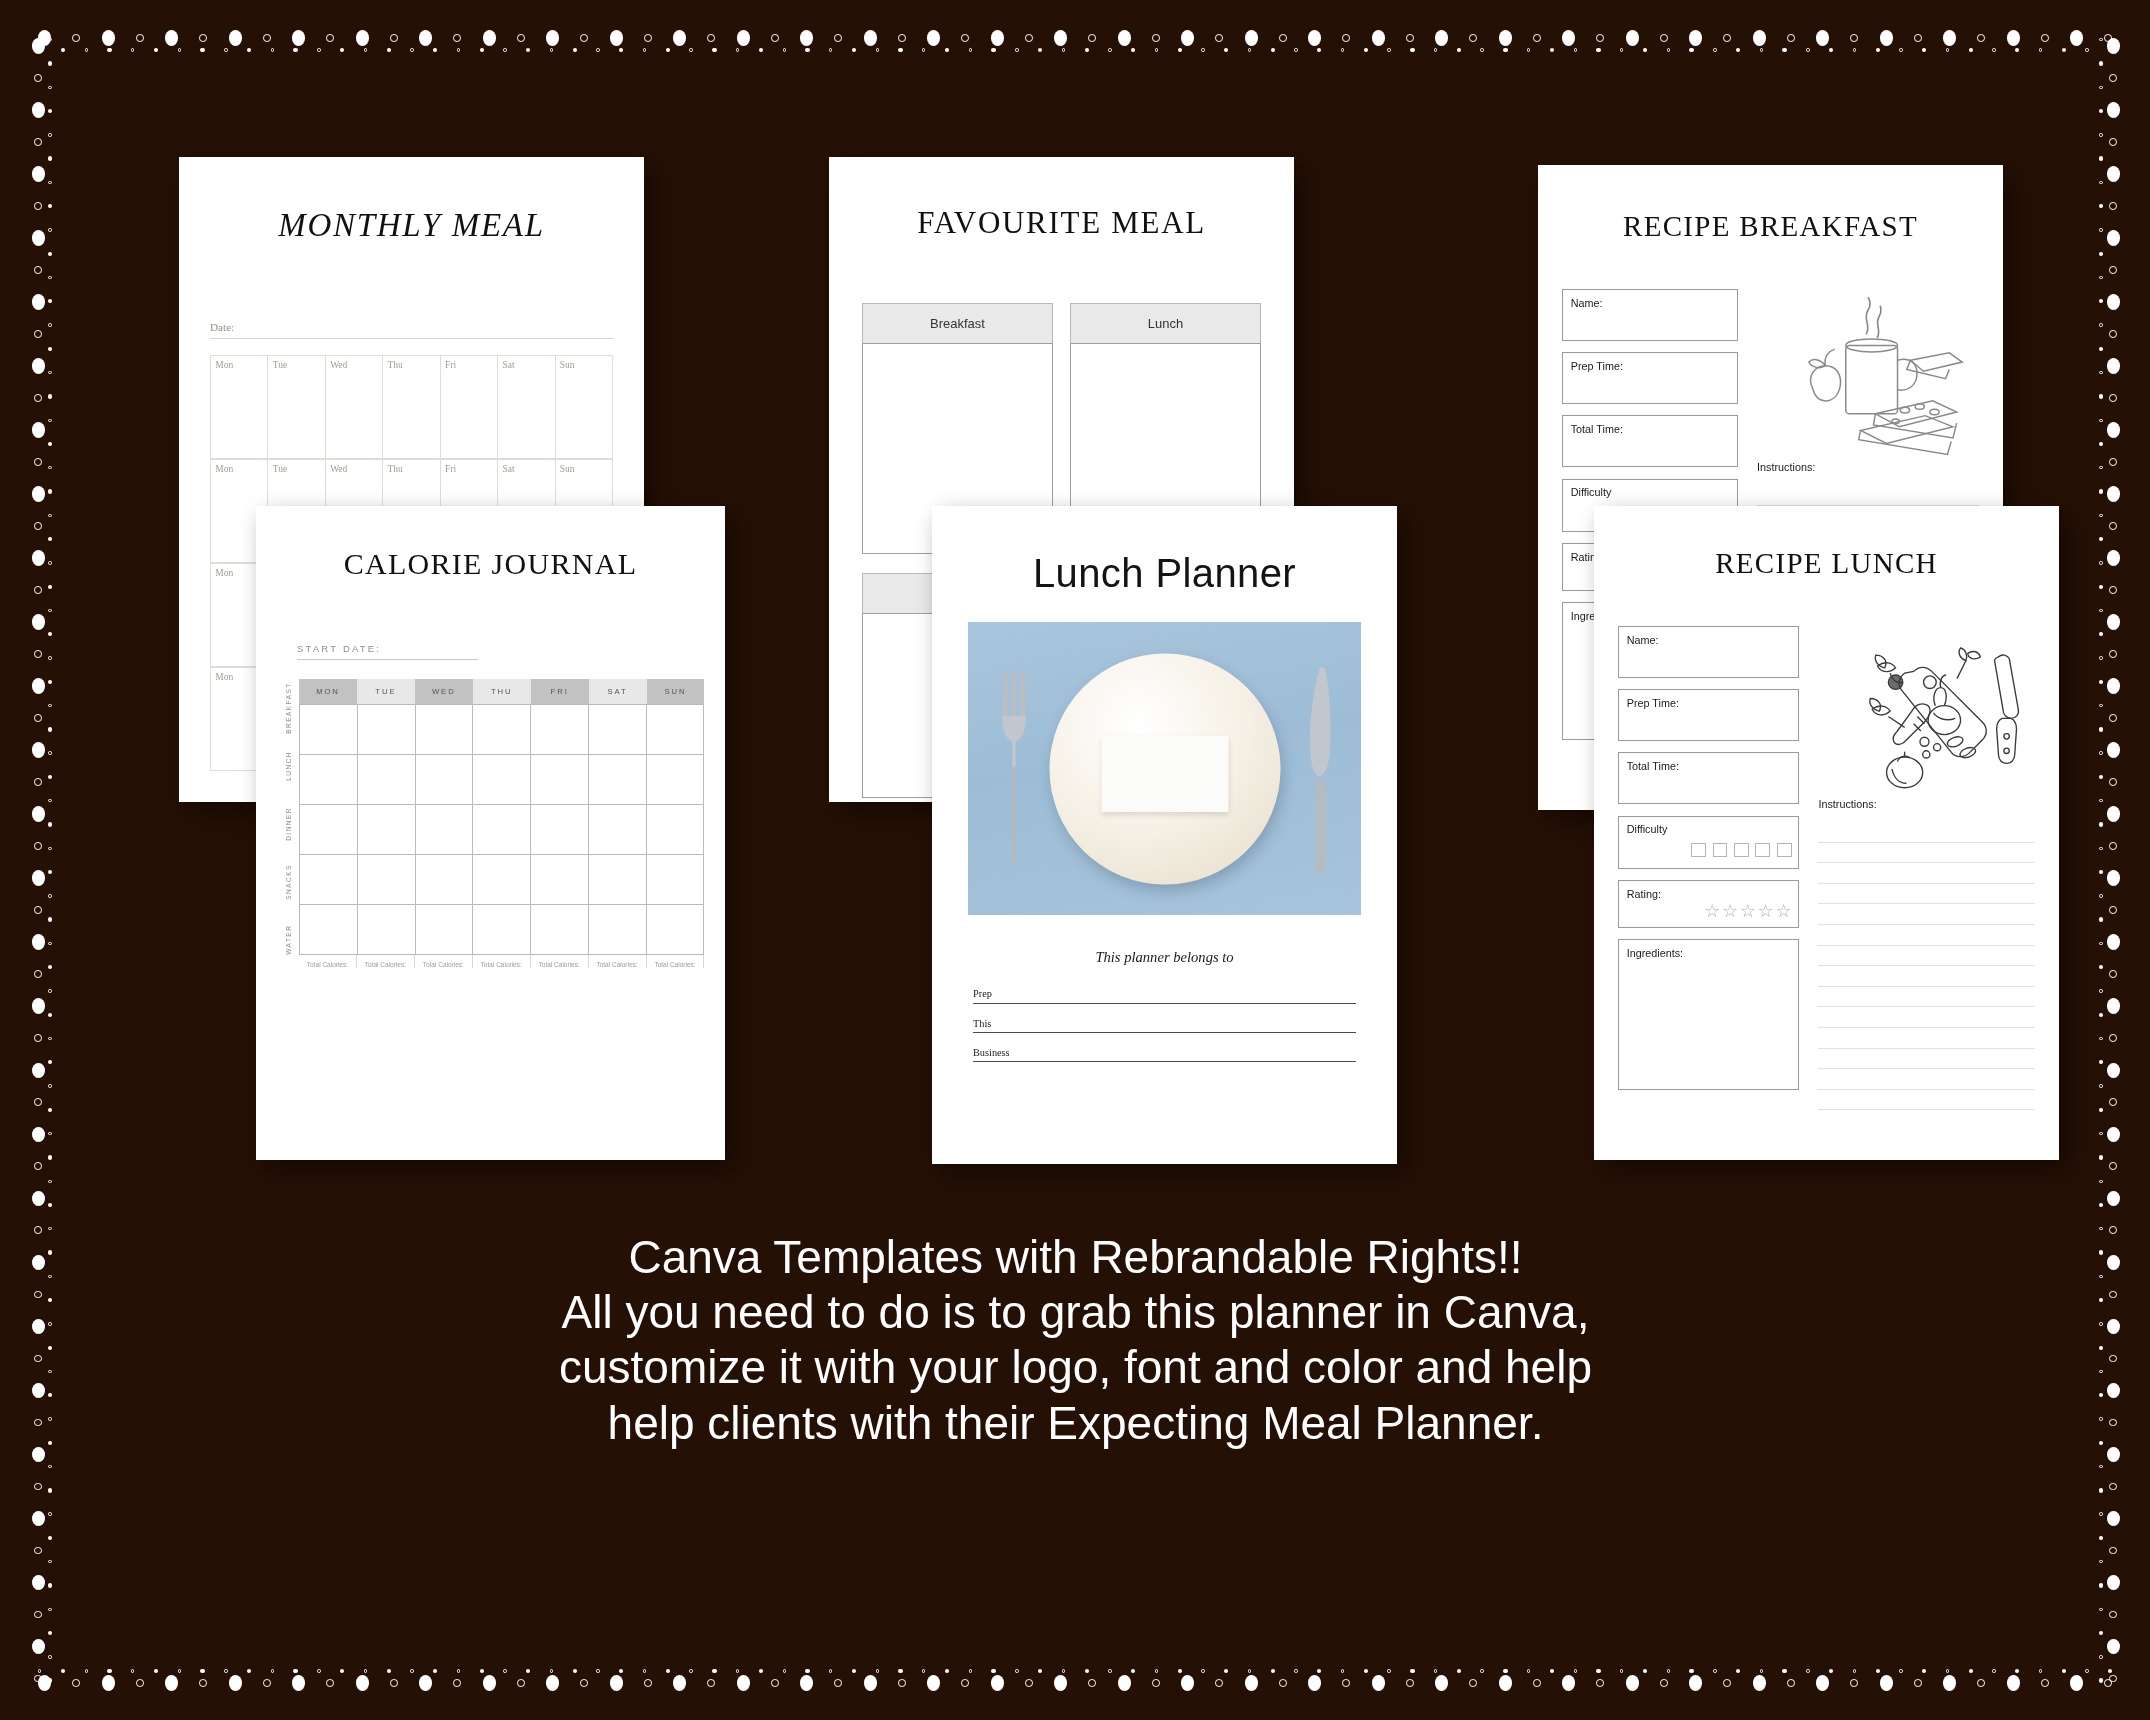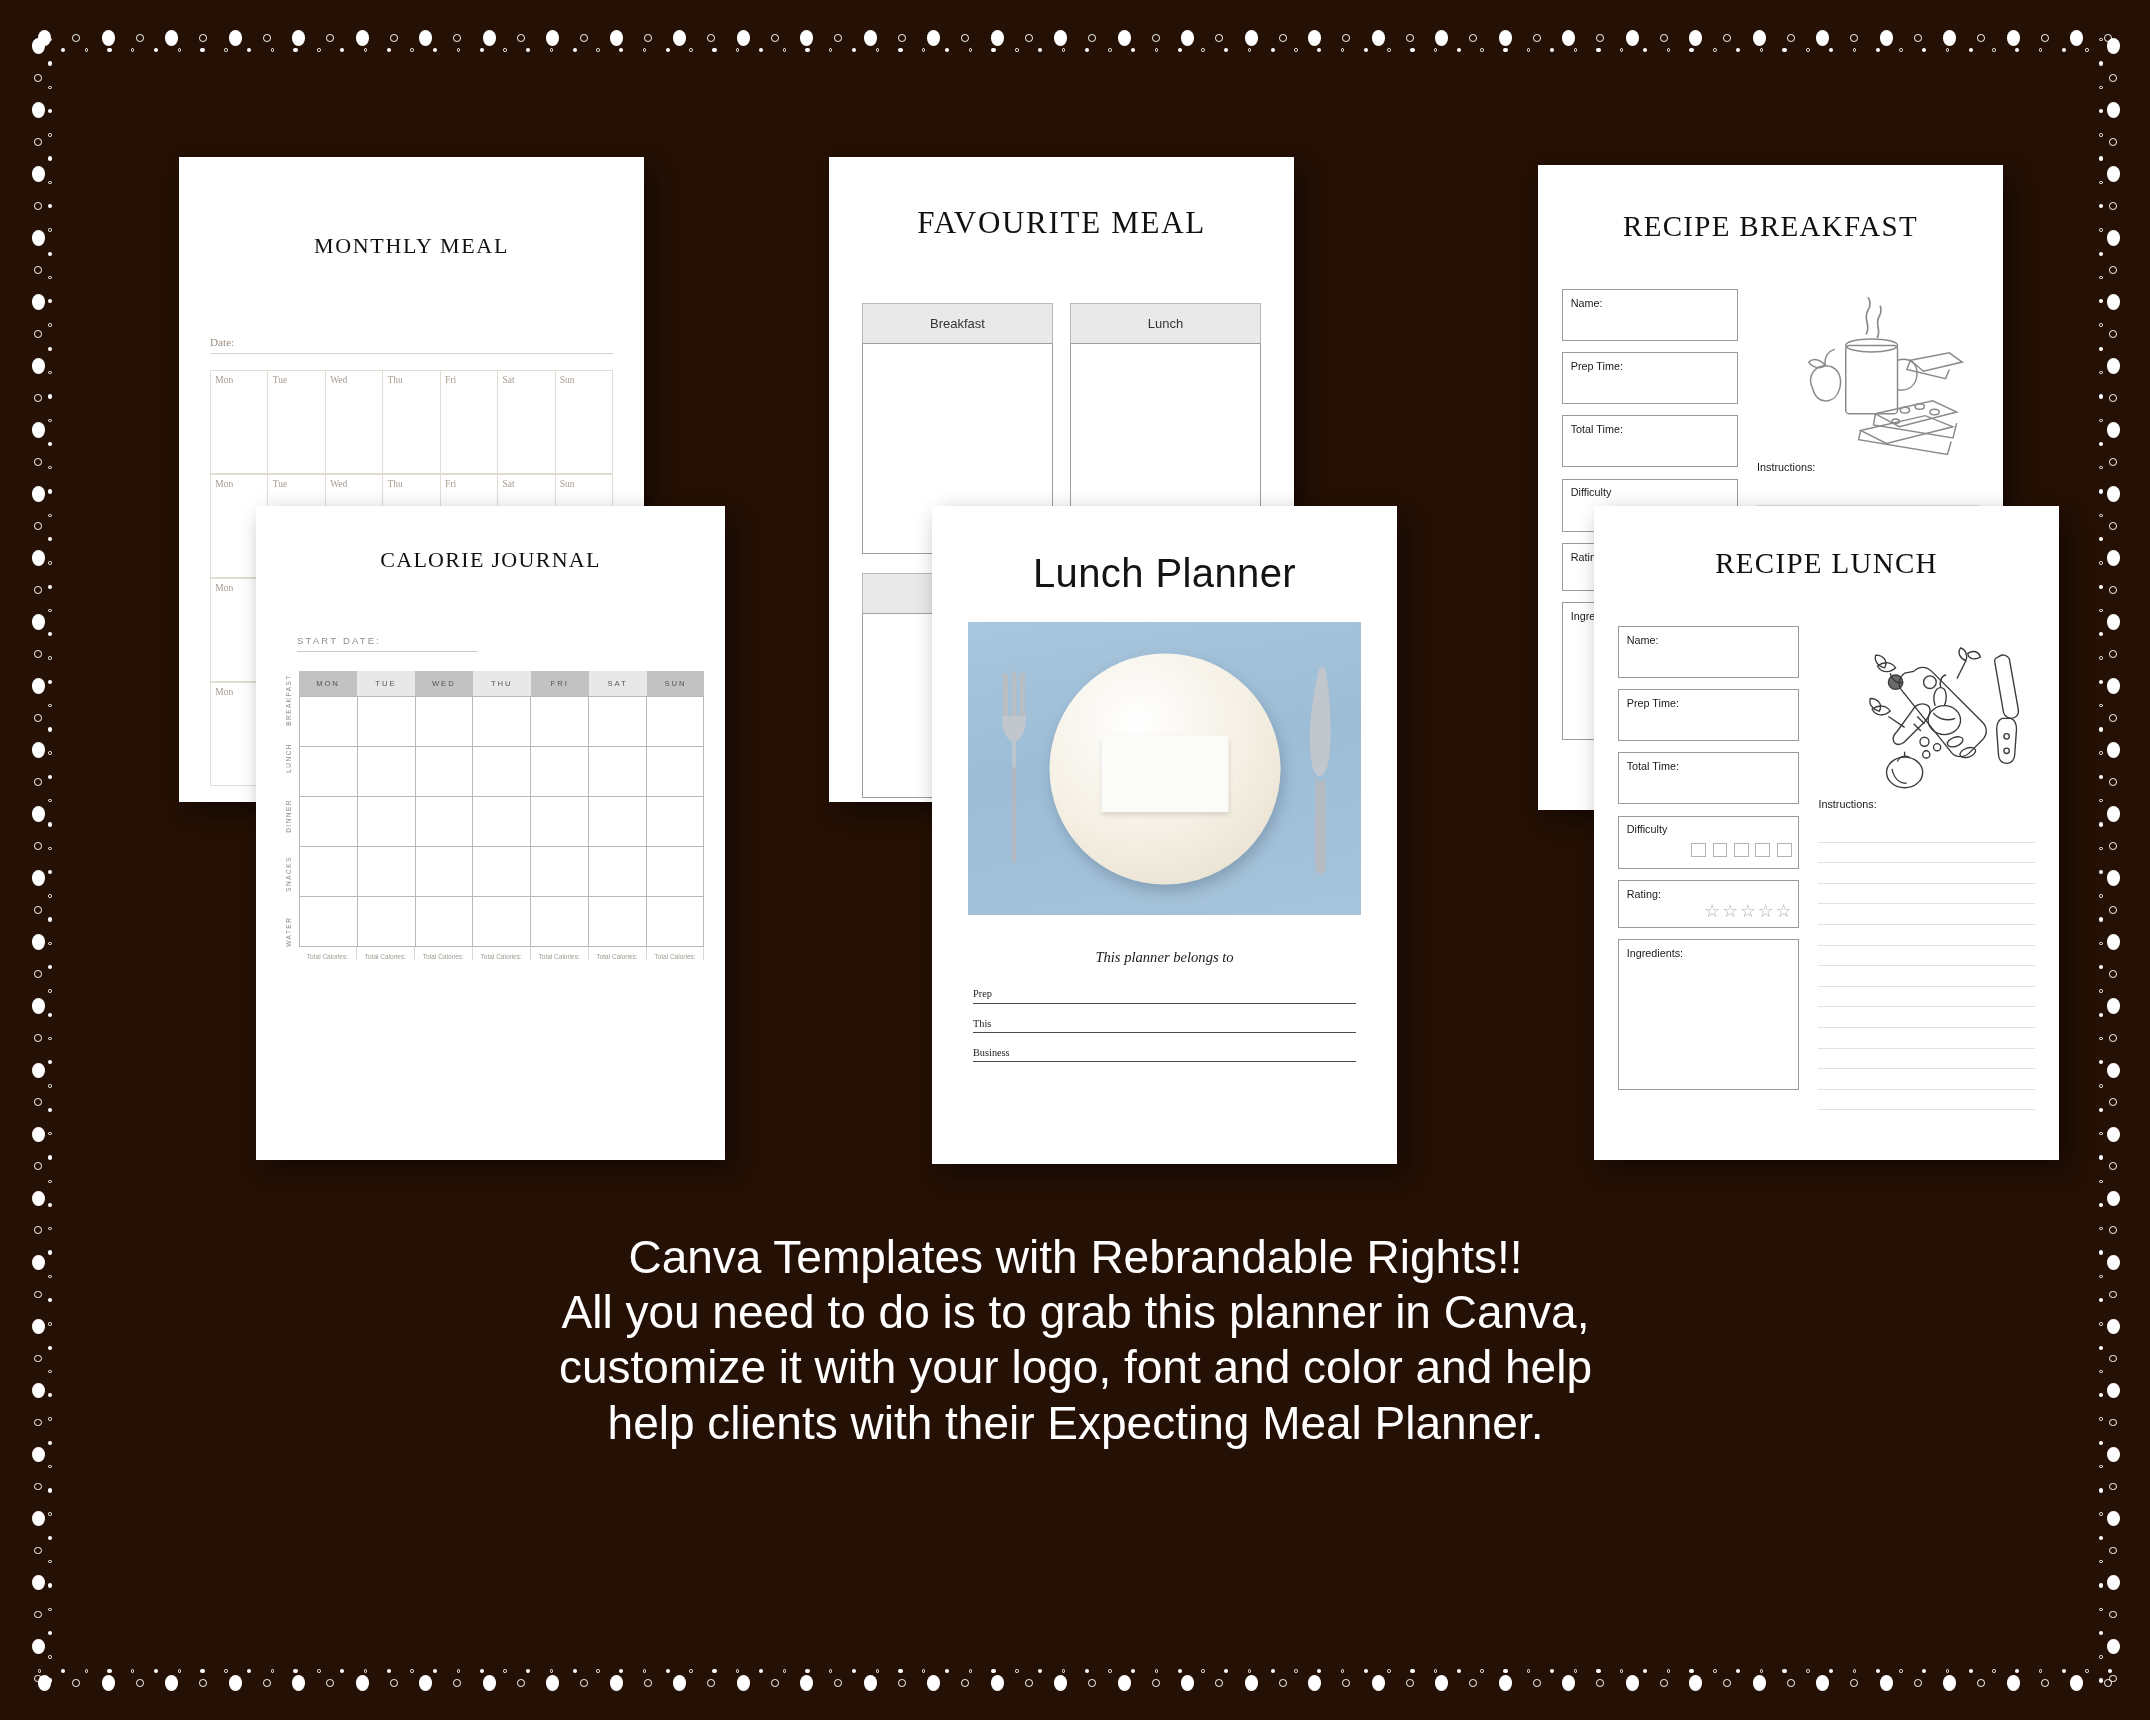--- a/index.html
+++ b/index.html
@@ -64,21 +64,21 @@
   .sheet-title {
     text-align: center;
     font-family: "Liberation Serif", serif;
     color: #111111;
     letter-spacing: 1.3px;
     font-weight: 400;
   }
 
   
   #sheet-monthly { left: 179px; top: 157px; width: 465px; height: 645px; z-index: 10; }
-  #sheet-monthly .sheet-title { font-size: 22px; margin-top: 76px; letter-spacing: 1.7px; }
+  #sheet-monthly .sheet-title { font-size: 33px; margin-top: 50px; letter-spacing: 1.7px; font-style: italic; }
   .mm-date {
     margin: 77px 31px 0 31px;
     font-family: "Liberation Serif", serif;
     font-size: 11.2px;
     color: #9a8f83;
     border-bottom: 0.9px solid #d9d2c9;
     padding-bottom: 5.2px;
   }
   .mm-grid { margin: 15.5px 31px 0 31px; border-left: 0.9px solid #e2ddd4; }
   .mm-week { display: flex; border-top: 0.9px solid #e2ddd4; }
@@ -143,21 +143,21 @@
   .stars { position: absolute; right: 6.9px; bottom: 6.9px; display: flex; gap: 1.7px; color: #b0b0b0; font-size: 18px; line-height: 1; }
 
   .instr-label { font-size: 10.8px; color: #1a1a1a; margin-bottom: 12px; }
   .instr-lines div { border-bottom: 0.9px solid #e6e0d7; height: 20.6px; }
 
   .rec-illus { height: 172px; display: flex; align-items: center; justify-content: center; }
   .rec-illus svg { width: 100%; height: 100%; }
 
   
   #sheet-cal { left: 256px; top: 506px; width: 469px; height: 654px; z-index: 20; }
-  #sheet-cal .sheet-title { font-size: 22px; margin-top: 41px; letter-spacing: 1.3px; }
+  #sheet-cal .sheet-title { font-size: 30px; margin-top: 41px; letter-spacing: 1.3px; }
   .cj-start {
     margin: 62px 41px 0 41px;
     font-size: 9.5px;
     letter-spacing: 2.2px;
     color: #8f8f8f;
     border-bottom: 0.9px solid #c9c9c9;
     padding-bottom: 5.2px;
     width: 181px;
   }
   .cj-table { margin: 19px 20.6px 0 20.6px; display: flex; }

